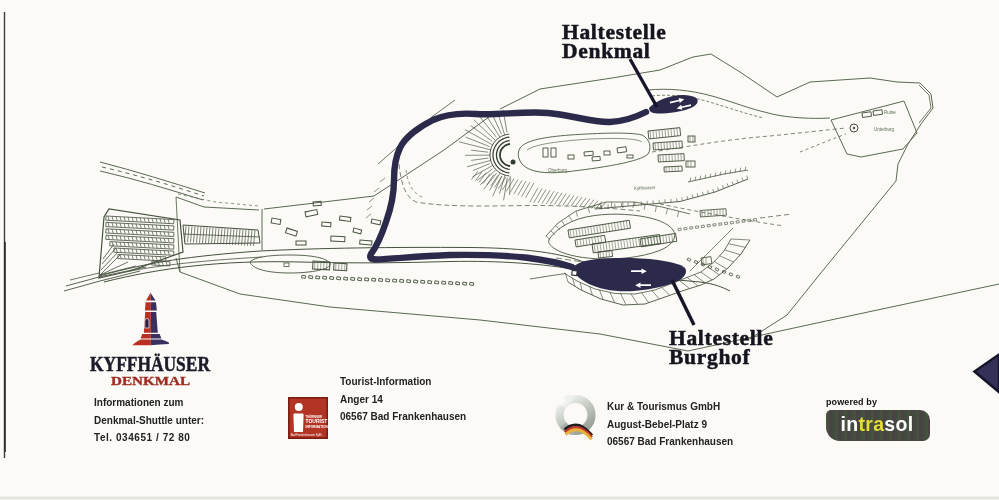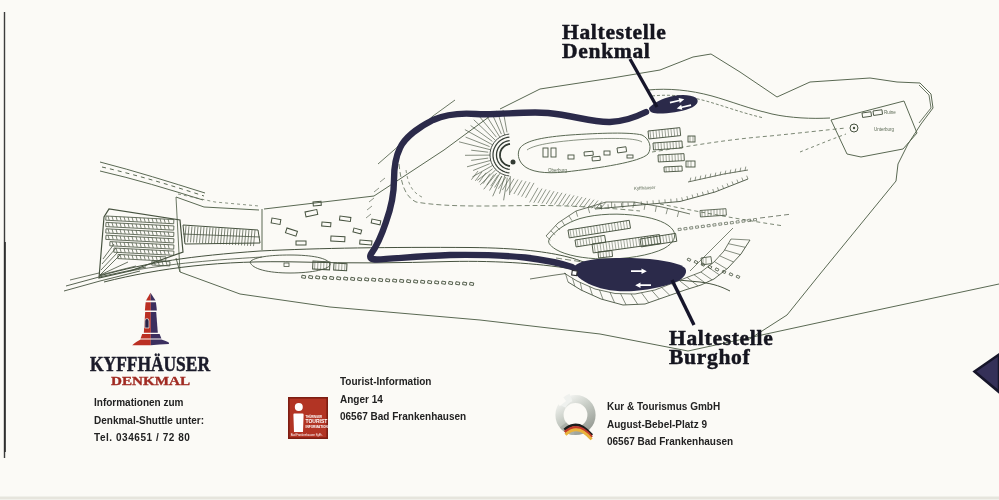--- a/index.html
+++ b/index.html
@@ -302,13 +302,19 @@
 <path d="M10,14 a16,16 0 0 1 9,-8.5" stroke="#eff1ee" stroke-width="8.2" fill="none"></path>
 <path d="M11,33 a16,16 0 0 0 11,6" stroke="#aaafa8" stroke-width="8.2" fill="none"></path>
 <rect x="3.5" y="8.5" width="8" height="7" fill="#fbfaf6" transform="rotate(-38 3.5 8.5)"></rect>
 <path d="M12.5,37.8 C18.5,32.3 25.5,31.8 31,35.2 C34.3,37.3 37.3,40.2 40,43.2" stroke="#1c1c1c" stroke-width="2.9" fill="none"></path>
 <path d="M12.8,40.2 C19,34.8 25.8,34.3 31.2,37.6 C34.5,39.7 37.2,42.4 39.8,45.3" stroke="#c2392a" stroke-width="2.9" fill="none"></path>
 <path d="M13.4,42.6 C19.5,37.3 26.1,36.8 31.4,40 C34.7,42.1 37.1,44.6 39.6,47.4" stroke="#e9b33c" stroke-width="2.9" fill="none"></path>
 </svg>
 
 <div class="abs body" style="left:607px;top:386px;">Kur &amp; Tourismus GmbH<br>August-Bebel-Platz 9<br>06567 Bad Frankenhausen</div>
 
+<div class="abs" style="left:826px;top:385px;width:110px;">
+<div style="font-size:9px;font-weight:bold;color:#111;letter-spacing:0.1px;">powered by</div>
+<div style="margin-top:3px;width:104px;height:31px;border-radius:5px 10px 7px 14px;background:repeating-linear-gradient(90deg,#48503e 0,#48503e 3px,#4a4244 3px,#4a4244 6px,#414b40 6px,#414b40 9px);position:relative;">
+<div style="position:absolute;left:0;top:2.5px;width:102px;text-align:center;font-size:19.5px;font-weight:bold;letter-spacing:0.3px;color:#fff;">in<span style="color:#e5df33">tra</span>sol</div>
 </div>
+</div>
+</div>
 
 </body></html>

